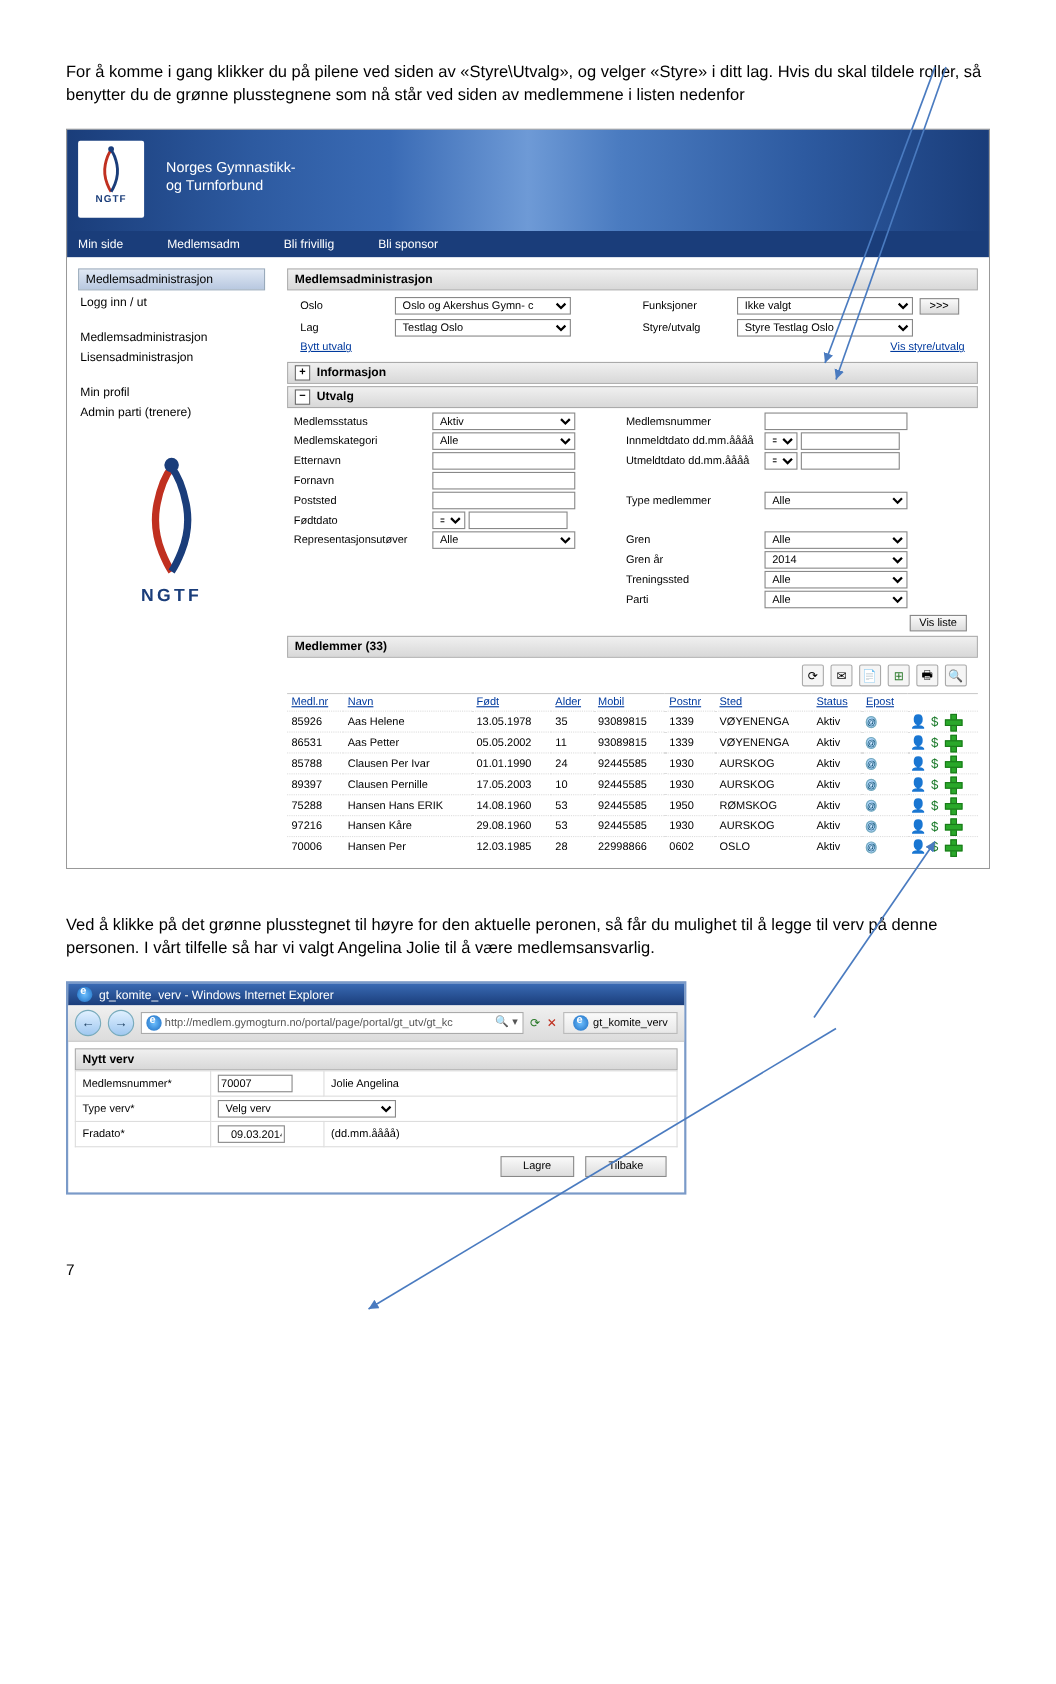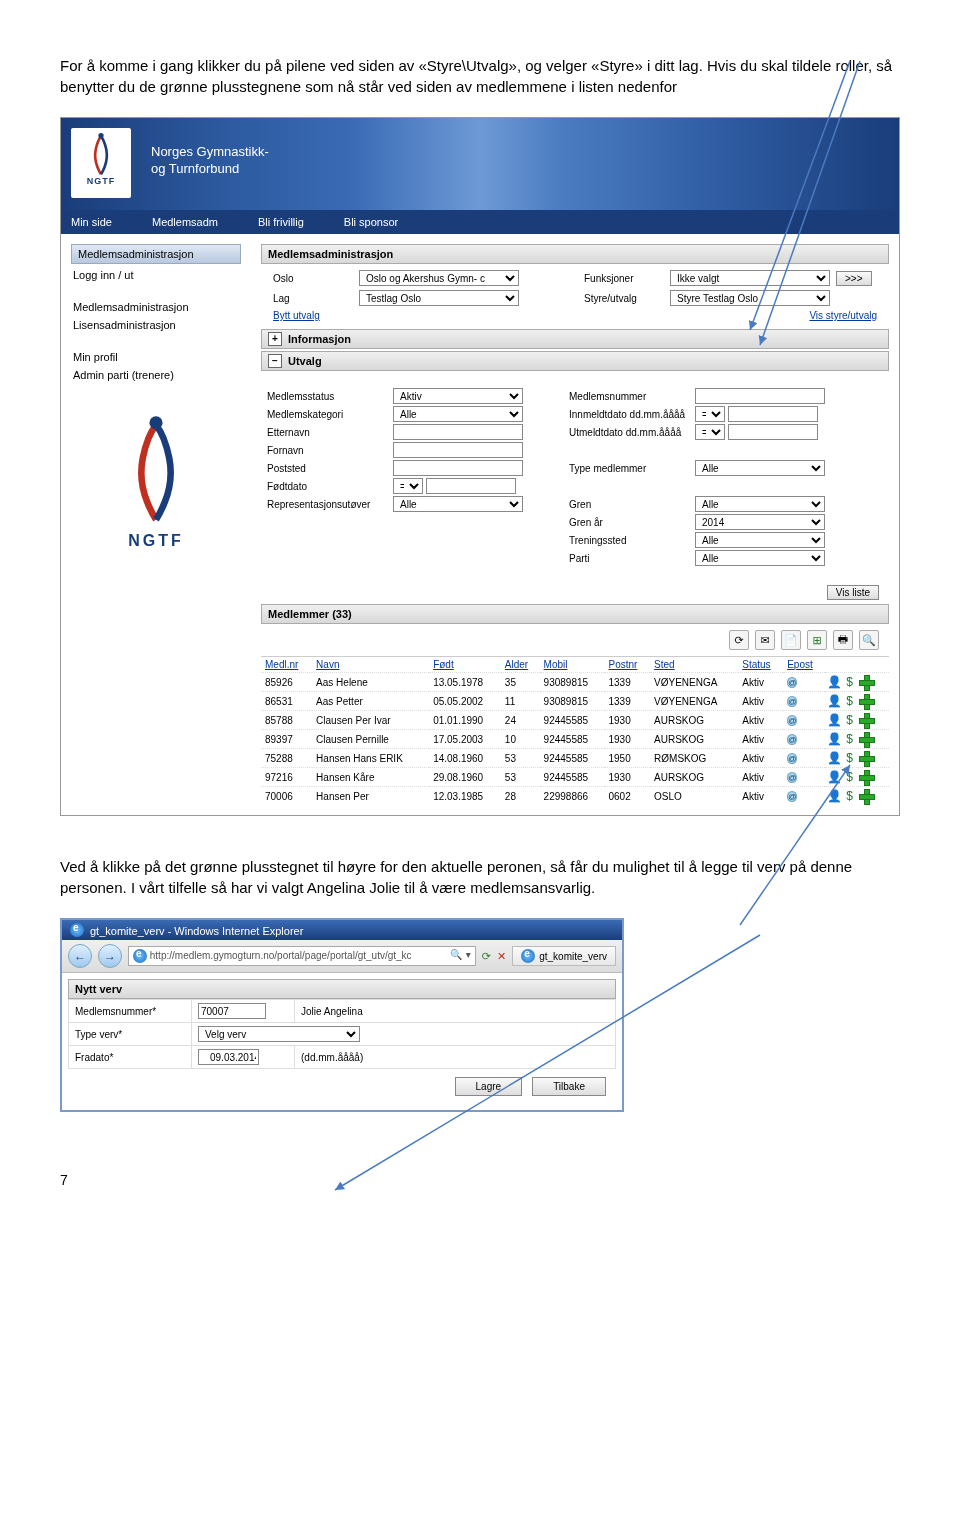--- a/index.html
+++ b/index.html
@@ -149,21 +149,21 @@
     display: flex;
     align-items: center;
     justify-content: center;
     font-size: 10px;
     line-height: 1;
   }
   .filter-grid {
     display: grid;
     grid-template-columns: 120px 170px 120px 170px;
     gap: 2px 6px;
-    padding: 17px 6px;
+    padding: 4px 6px;
     align-items: center;
   }
   .filter-grid .cell { font-size: 10px; }
   .btn-small {
     border: 1px solid #888;
     background: linear-gradient(#fafafa, #ddd);
     padding: 1px 8px;
     font-size: 10px;
     cursor: pointer;
   }

